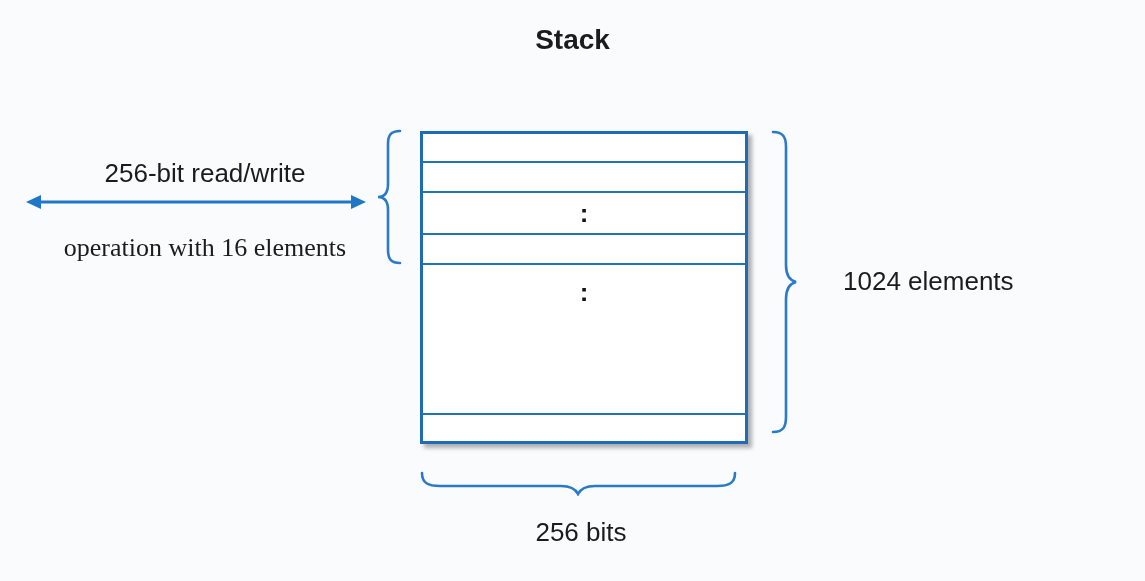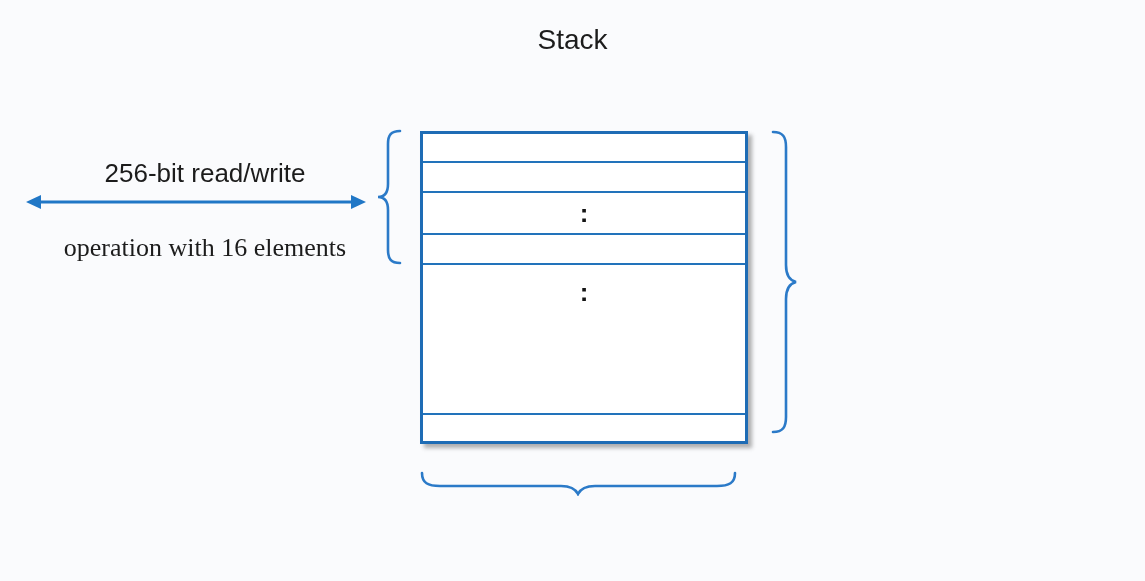--- a/index.html
+++ b/index.html
@@ -16,20 +16,21 @@
     color: #1f1f1f;
   }
   .title {
     position: absolute;
     top: 24px;
     left: 0;
     width: 1145px;
     text-align: center;
     font-size: 28px;
     color: #1c1c1c;
+    font-weight: bold;
   }
   .label {
     position: absolute;
     font-size: 26px;
     color: #1c1c1c;
     white-space: nowrap;
   }
   .left-cluster-line1 { top: 158px; left: 15px; width: 380px; text-align: center; }
   .left-cluster-line2 { top: 233px; left: 15px; width: 380px; text-align: center; font-family: Liberation Serif, serif; }
   .left-cluster-line3 { top: 268px; left: 15px; width: 380px; text-align: center; }
@@ -104,19 +105,21 @@
     <div class="stack-row row-5">
       <span class="dots">:</span>
     </div>
     <div class="stack-row row-6"></div>
   </div>
 
   <svg class="brace-right" width="28" height="305" viewBox="0 0 28 305">
     <path d="M3,2 C13,2 16,7 16,17 L16,135 C16,143 18,150 26,152 C18,154 16,161 16,169 L16,287 C16,297 13,302 3,302" fill="none" stroke="#2b7ac8" stroke-width="2.6" stroke-linecap="round"></path>
   </svg>
 
+  <div class="label right-label">1024 elements</div>
 
   <svg class="brace-bottom" width="317" height="26" viewBox="0 0 317 26">
     <path d="M2,3 C2,13 8,16 20,16 L141,16 C150,16 155,18 158,24 C161,18 166,16 175,16 L297,16 C309,16 315,13 315,3" fill="none" stroke="#2b7ac8" stroke-width="2.6" stroke-linecap="round"></path>
   </svg>
 
+  <div class="label bottom-label">256 bits</div>
 
 </div>
 
 </body></html>

